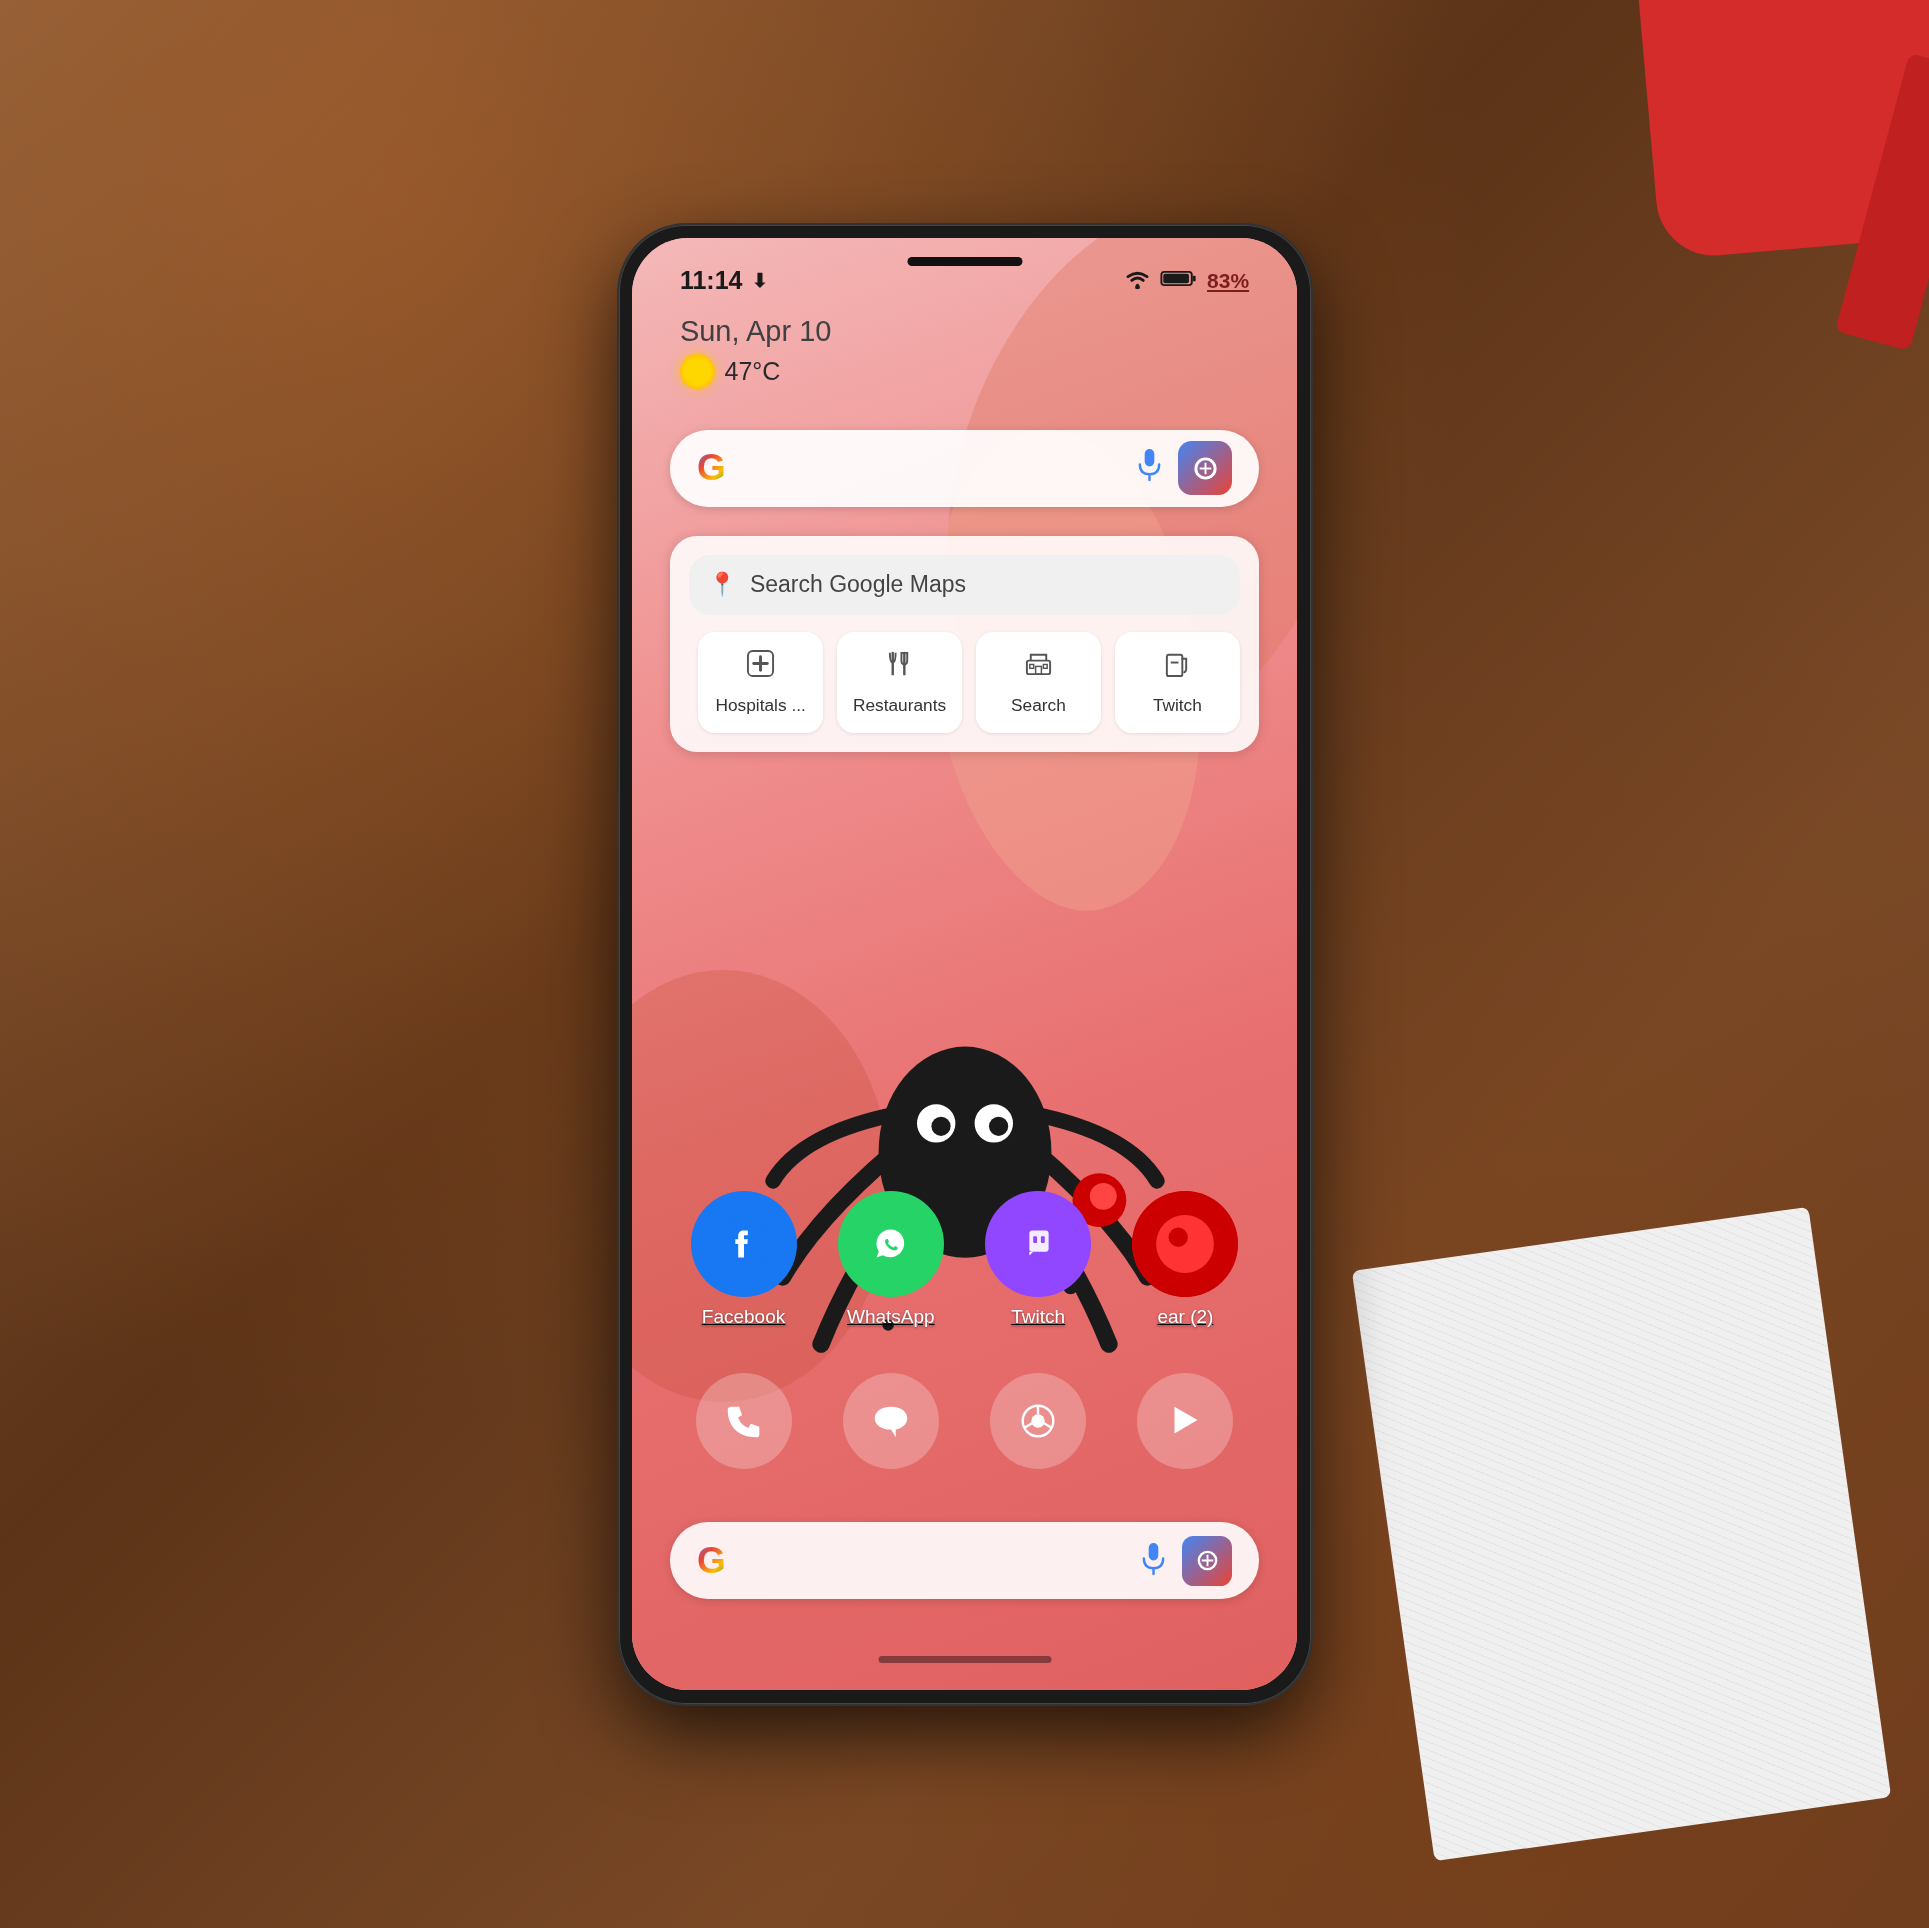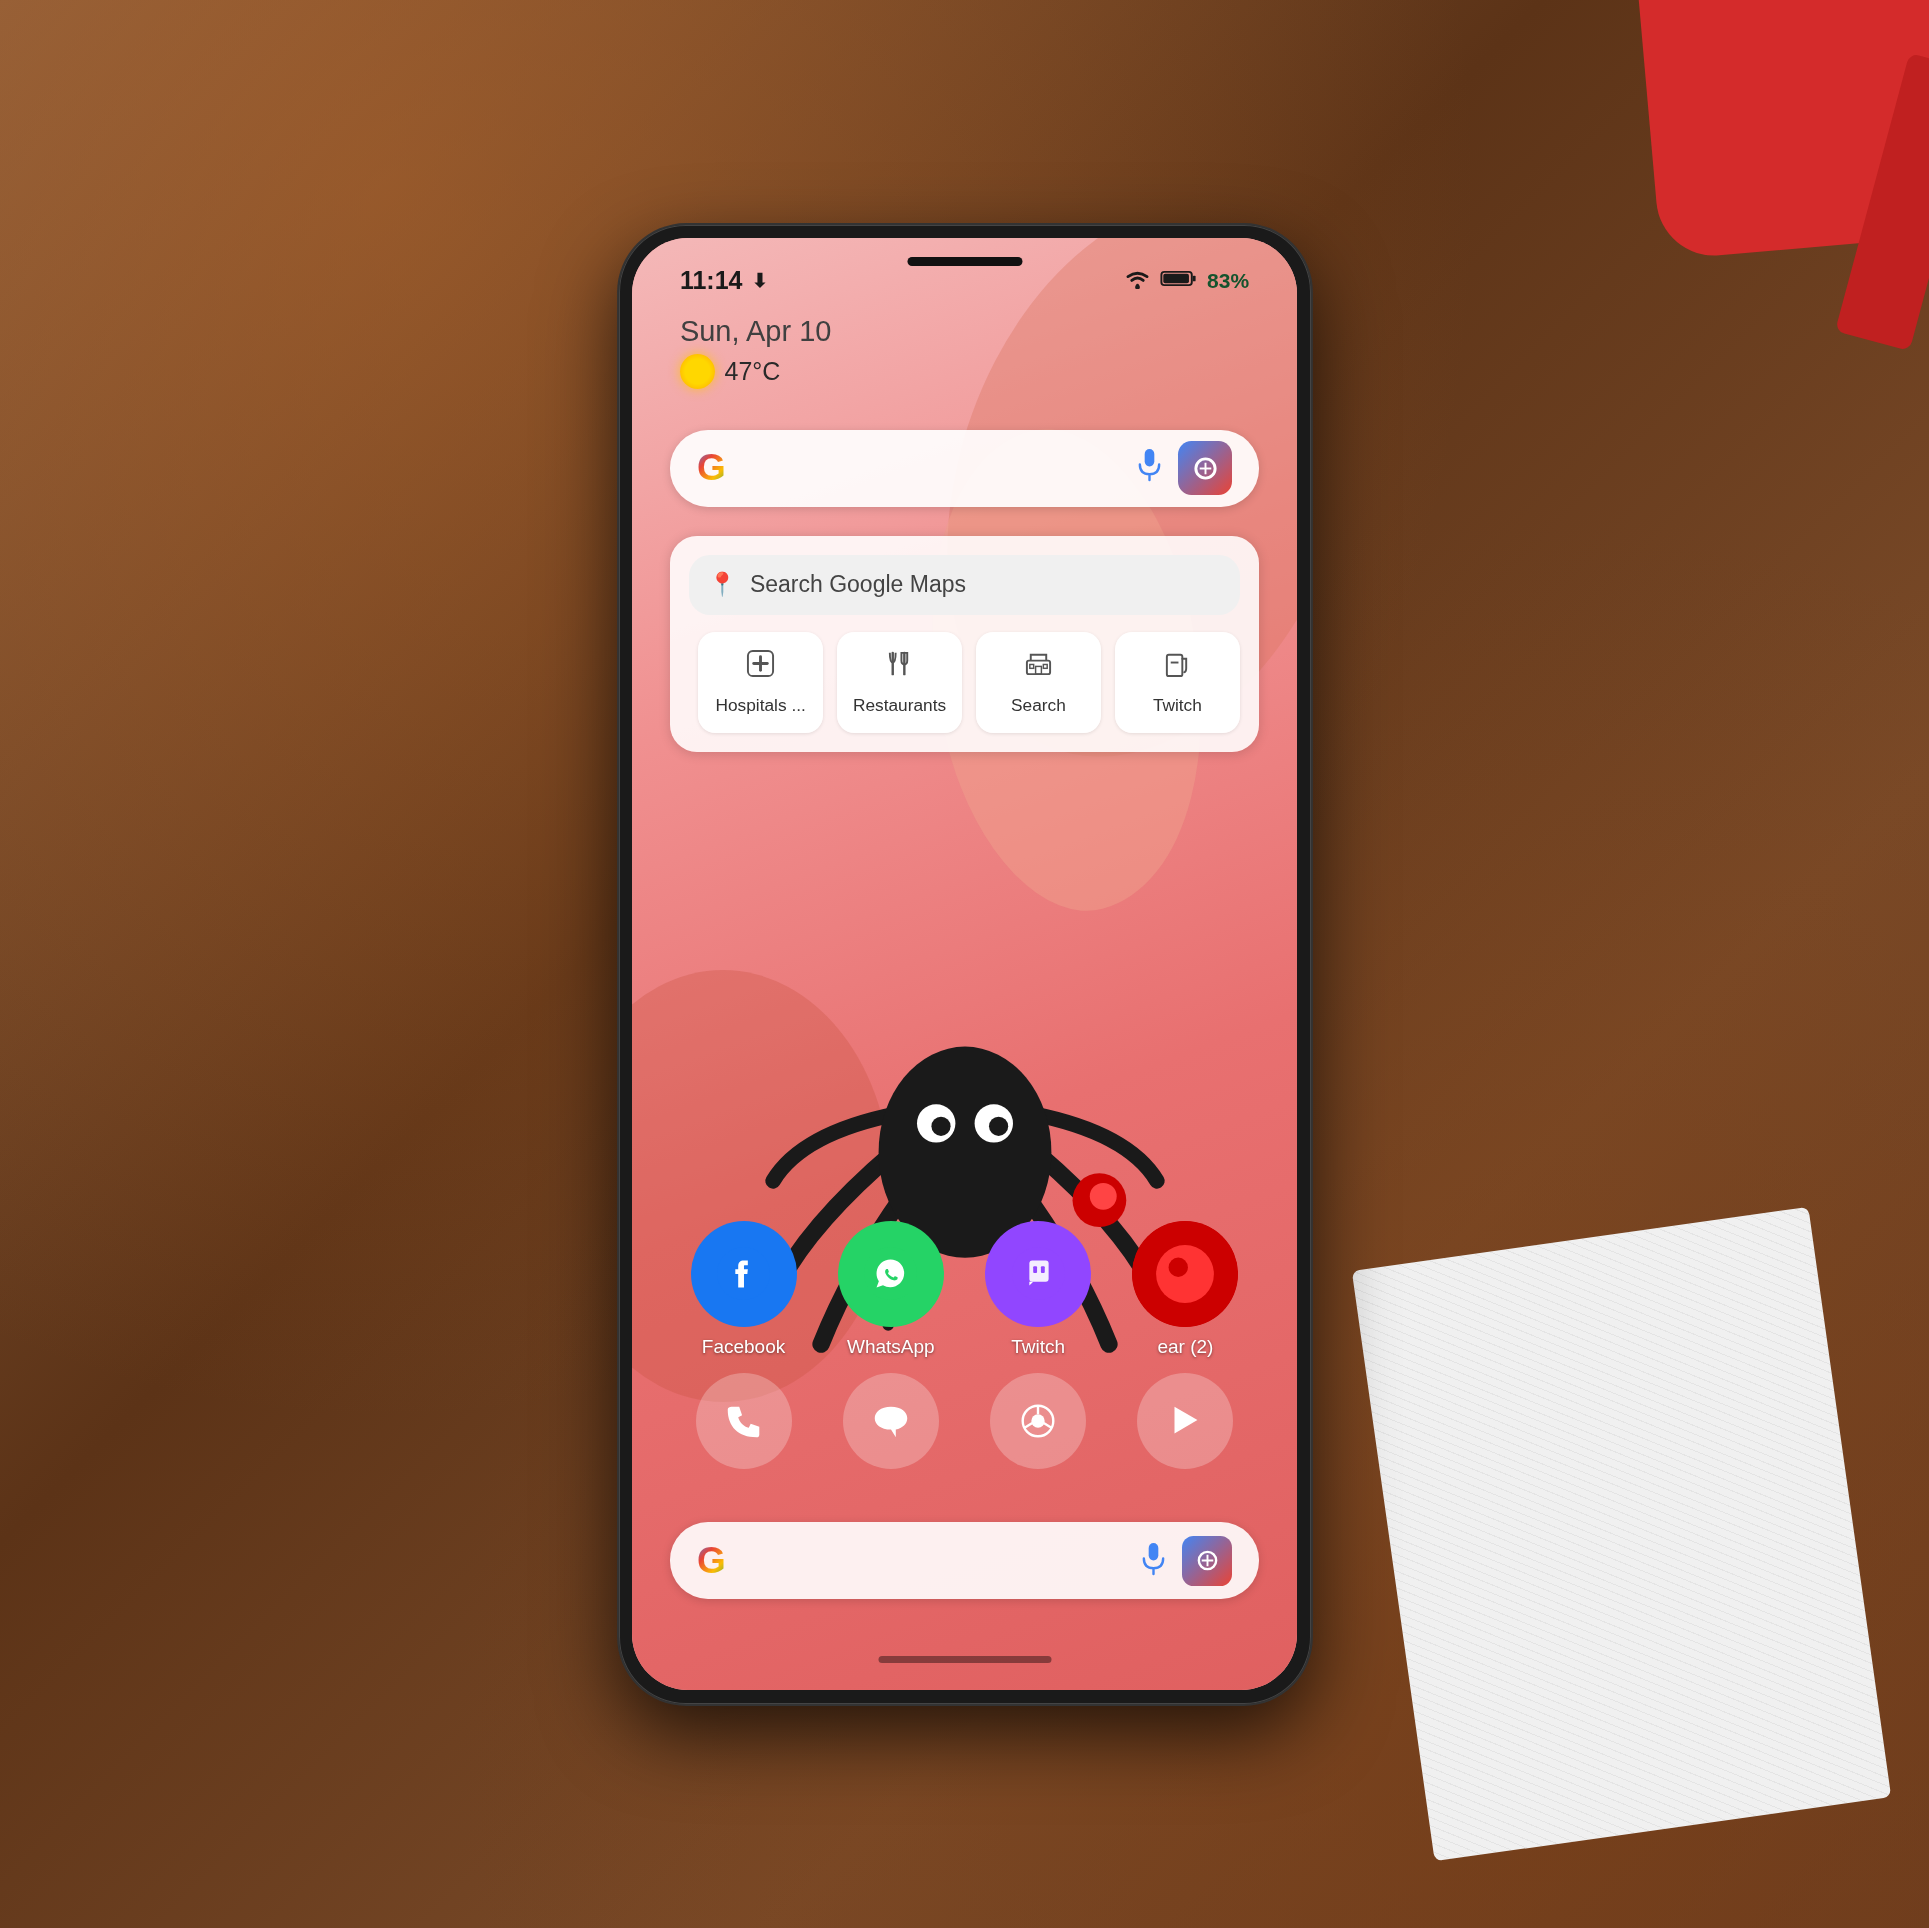--- a/index.html
+++ b/index.html
@@ -181,21 +181,22 @@
       display: flex;
       align-items: center;
       gap: 9.6px;
     }
 
     .status-icons {
       display: flex;
       align-items: center;
       gap: 9.6px;
       font-size: 21px;
-      color: #14532d;
+      color: #7f1d1d;
+      text-decoration: underline;
     }
 
     
     .date-weather {
       position: absolute;
       top: 77px;
       left: 48px;
       z-index: 100;
     }
 
@@ -334,27 +335,28 @@
 
     .maps-cat-label {
       font-size: 17.3px;
       color: #333;
       text-align: center;
     }
 
     
     .app-row {
       position: absolute;
-      bottom: 332px;
+      bottom: 362px;
       left: 38px;
       right: 38px;
       display: flex;
       justify-content: space-around;
       align-items: flex-start;
       z-index: 100;
+      text-decoration: underline;
     }
 
     .app-item {
       display: flex;
       flex-direction: column;
       align-items: center;
       gap: 9.6px;
     }
 
     .app-icon {

